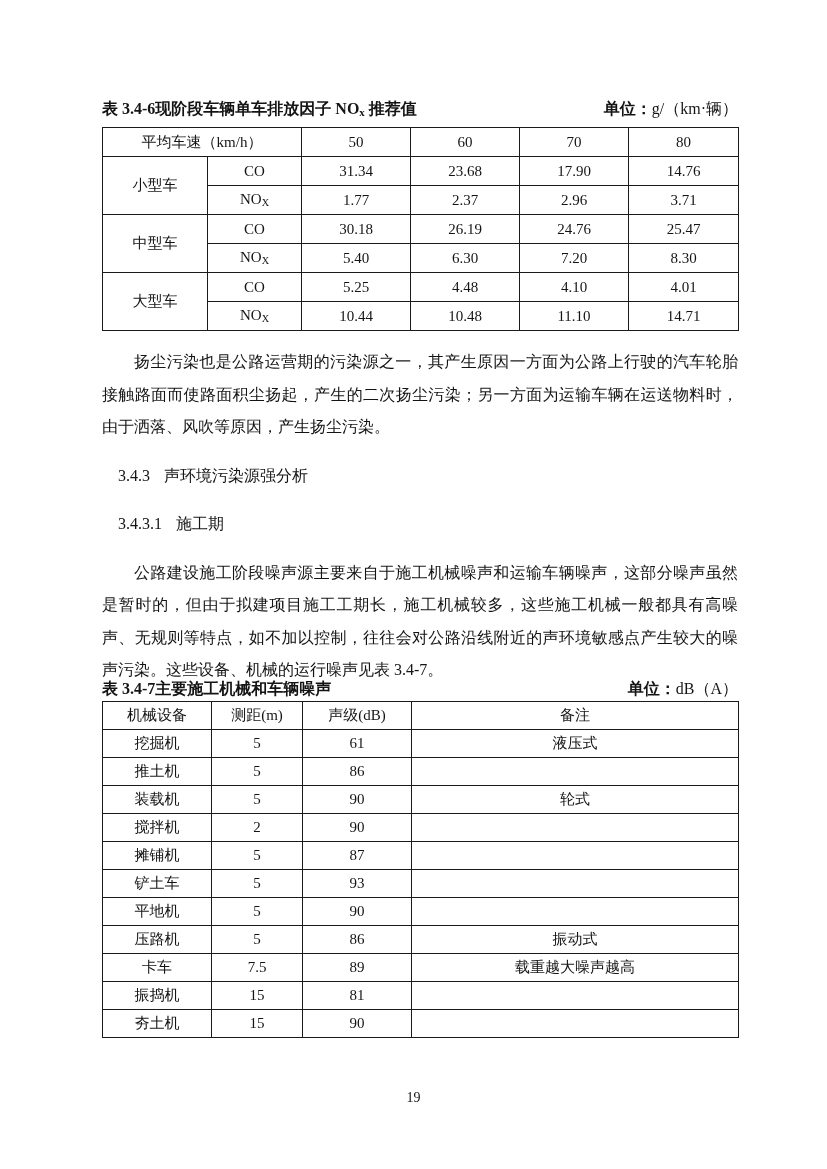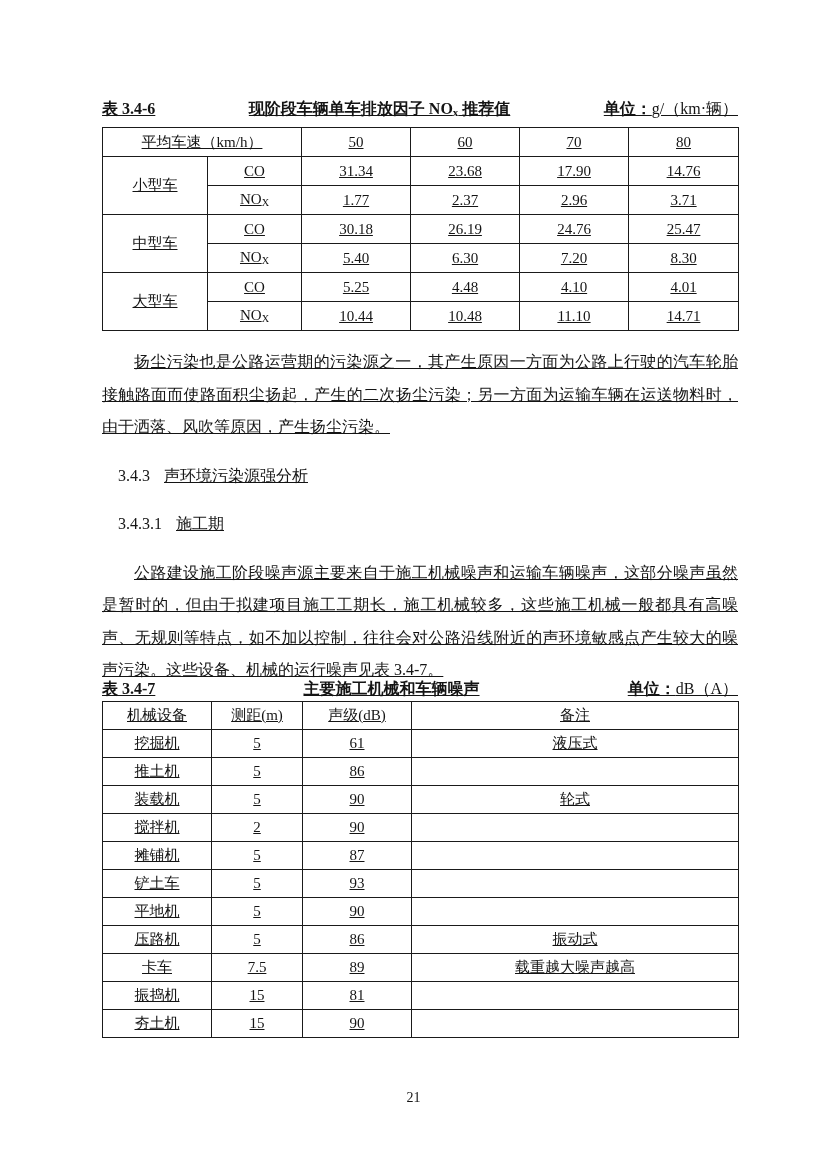--- a/index.html
+++ b/index.html
@@ -4,26 +4,26 @@
 <style>
   html,body{margin:0;padding:0;background:#888;}
   .page{
     position:relative;
     width:827px;height:1169px;
     background:#ffffff;
     font-family:"Liberation Serif","DejaVu Serif",serif;
     color:#141414;
     overflow:hidden;
   }
-  .content{position:absolute;left:102px;width:636px;text-decoration:underline;}
+  .content{position:absolute;left:102px;width:636px;}
 
   
   .caption{display:flex;align-items:baseline;font-size:16px;line-height:22px;}
   .caption .cap-label{font-weight:bold;white-space:nowrap;}
-  .caption .cap-title{flex:1;text-align:center;font-weight:bold;white-space:nowrap;}
+  .caption .cap-title{flex:1;text-align:left;font-weight:bold;white-space:nowrap;}
   .caption .cap-unit{white-space:nowrap;}
   .caption .cap-unit .u-label{font-weight:bold;}
   .caption .cap-unit .u-value{font-weight:normal;}
 
   
   table{border-collapse:collapse;table-layout:fixed;width:636px;}
   td,th{
     border:1px solid #1a1a1a;
     text-align:center;vertical-align:middle;
     font-size:15px;font-weight:normal;
@@ -231,15 +231,15 @@
             <td>夯土机</td>
             <td>15</td>
             <td>90</td>
             <td></td>
           </tr>
 
       </tbody>
     </table>
   </div>
 
-  <div class="pagenum">21</div>
+  <div class="pagenum">19</div>
 
 </div>
 
 </body></html>

